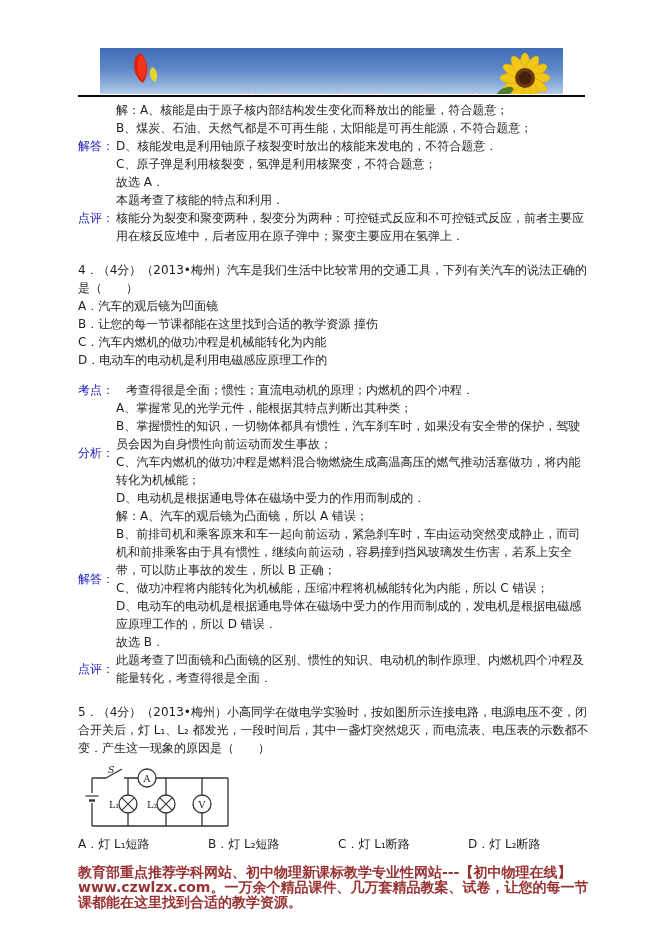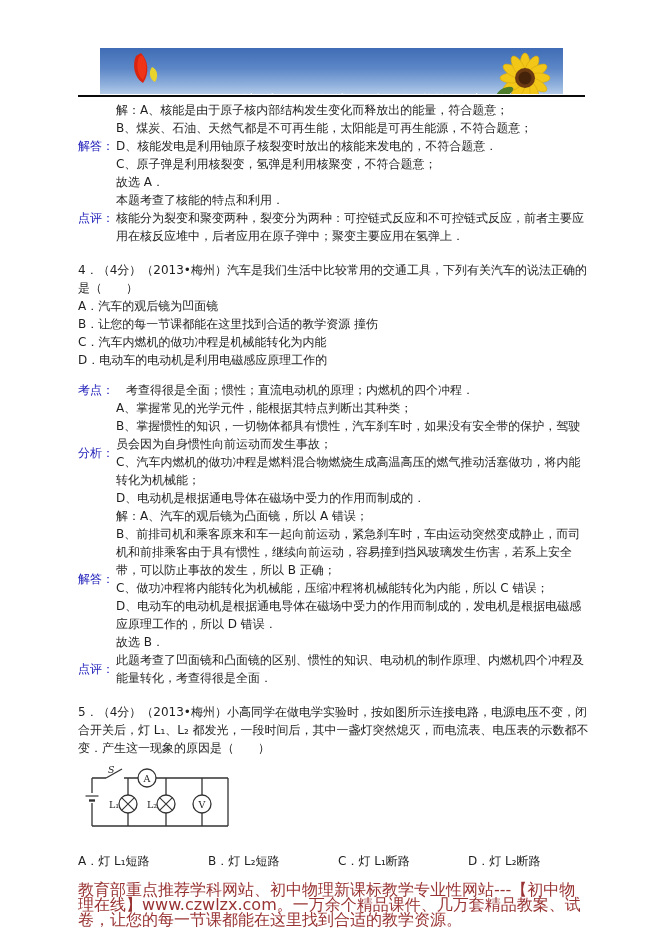--- a/index.html
+++ b/index.html
@@ -17,24 +17,24 @@
   .rule{margin:1px 0 0 78px;width:507px;border-top:2px solid #0a0a0a;height:0;}
   .content{margin:4px 0 0 78px;width:512px;font-size:12px;line-height:18px;}
   .row{display:flex;align-items:center;}
   .lbl{flex:0 0 38px;color:#2222bb;white-space:nowrap;}
   .bod{flex:1;min-width:0;}
   .ln{min-height:18px;}
   .stem{margin-top:16px;}
   .mt12{margin-top:12px;gap:10px;}
   .mt14{}
   .circuit{display:block;margin:5px 0 0 4px;}
-  .optrow{display:flex;margin-top:20px;gap:8px;}
+  .optrow{display:flex;margin-top:3px;gap:8px;}
   .opt{width:127px;}
-  .footer{margin-top:12px;width:512px;font-size:16px;line-height:15px;
-          font-weight:normal;color:#993333;}
+  .footer{margin-top:12px;width:512px;font-size:14px;line-height:15px;
+          font-weight:bold;color:#993333;}
 </style>
 </head>
 <body>
 
 <div class="page">
 
   <div class="banner">
     <svg class="logo" width="40" height="40" viewBox="0 0 40 40">
       <path d="M15,2 C22,9 24,22 17,32 C8,27 6,13 10,5 Z" fill="#d9240f"></path>
       <path d="M16,4 C21,10 22,20 17,29 C11,25 10,12 13,6 Z" fill="#f03418"></path>

